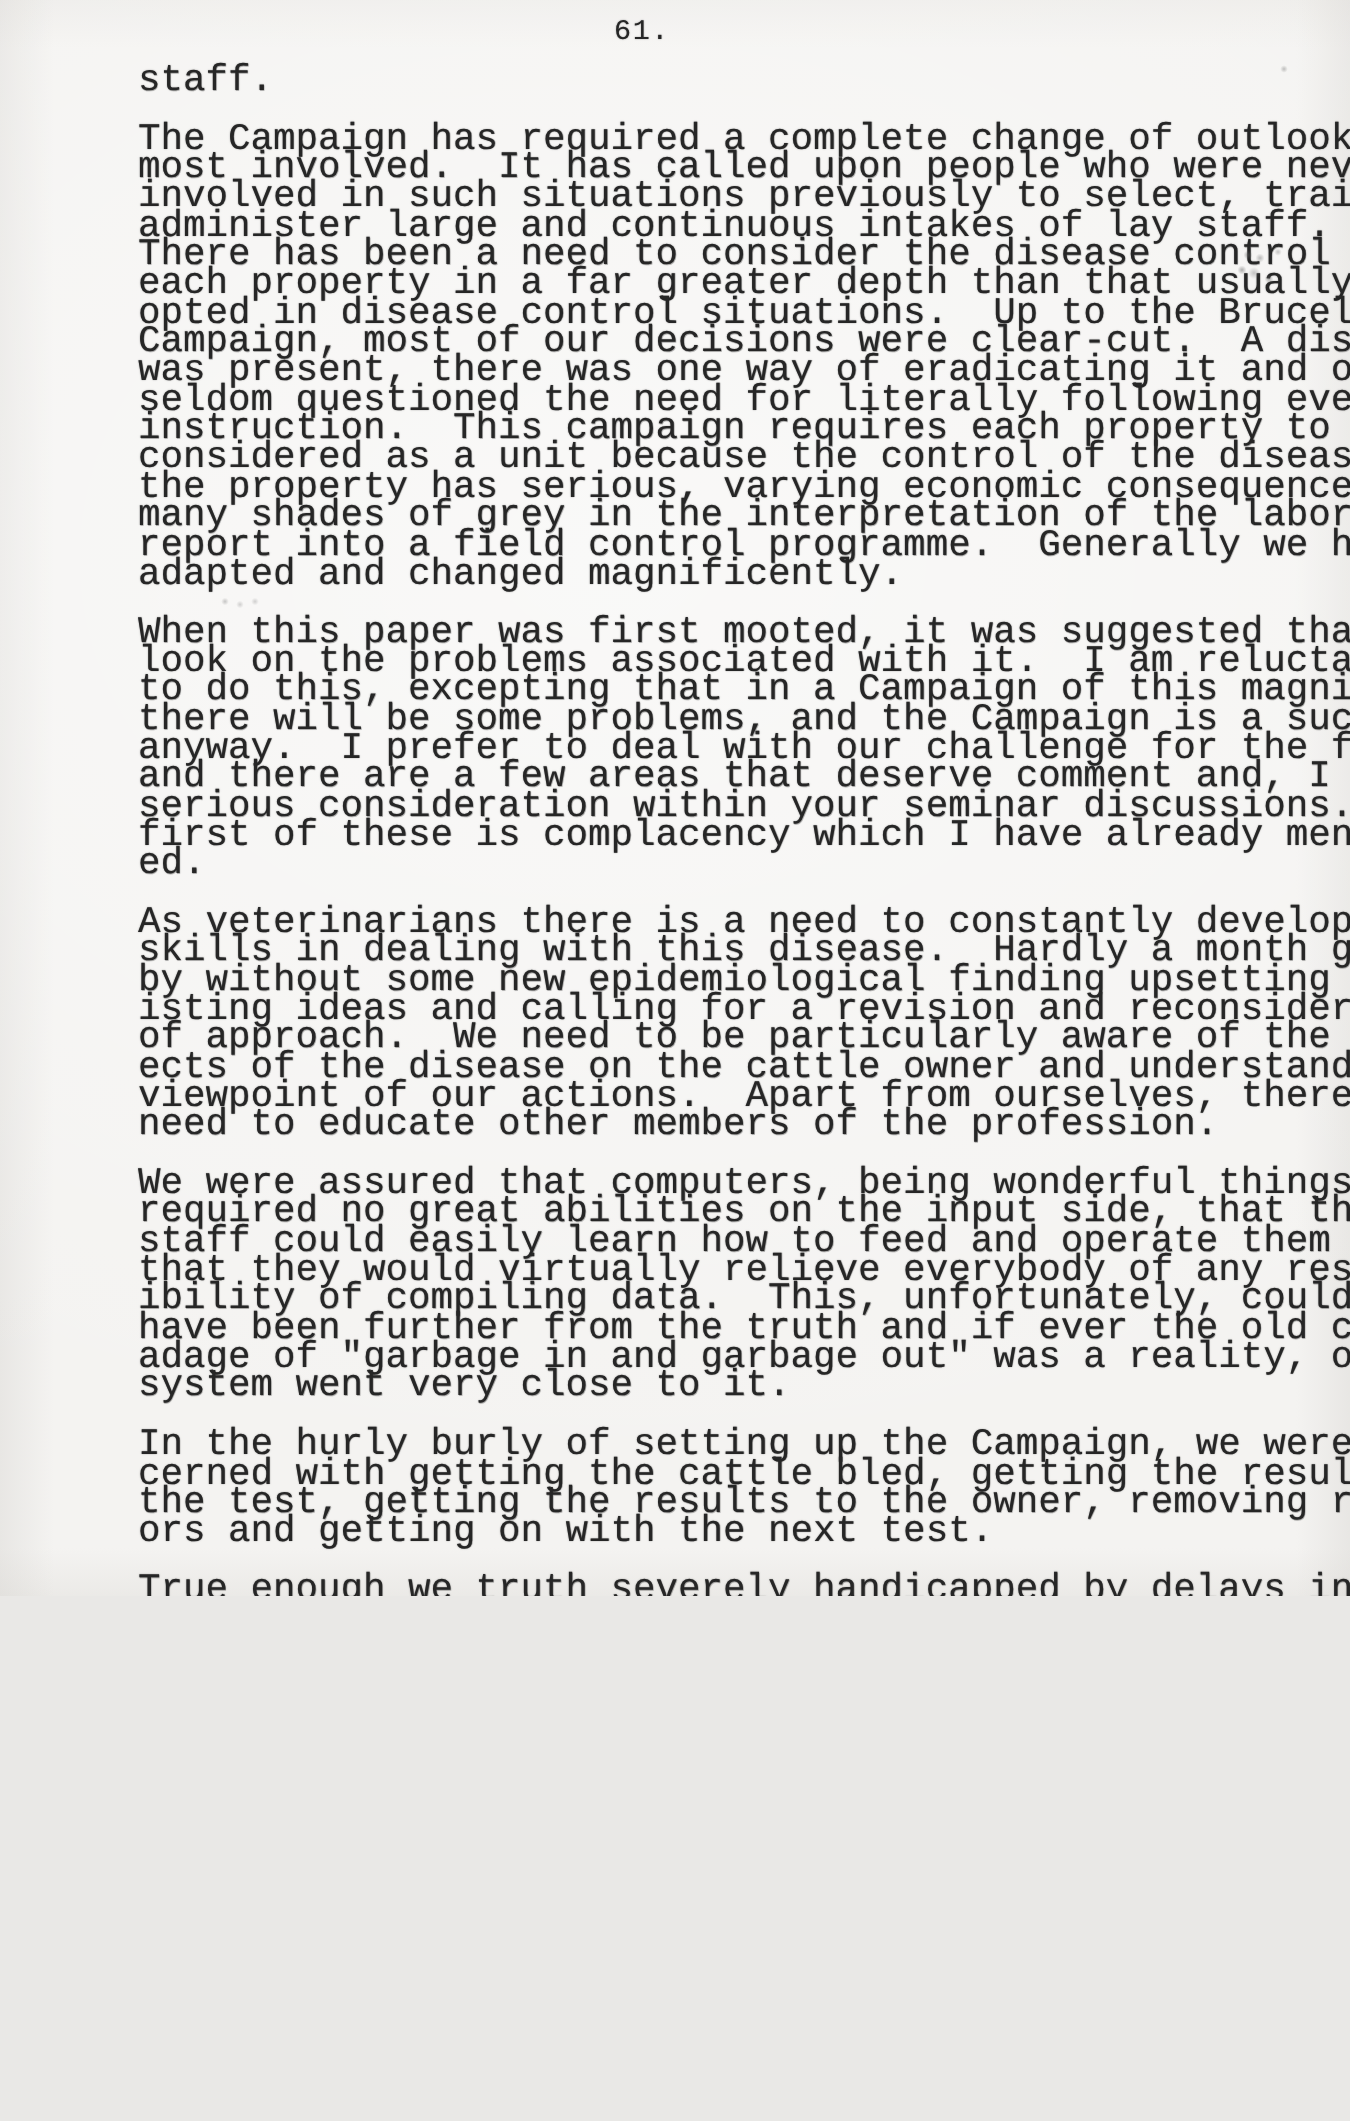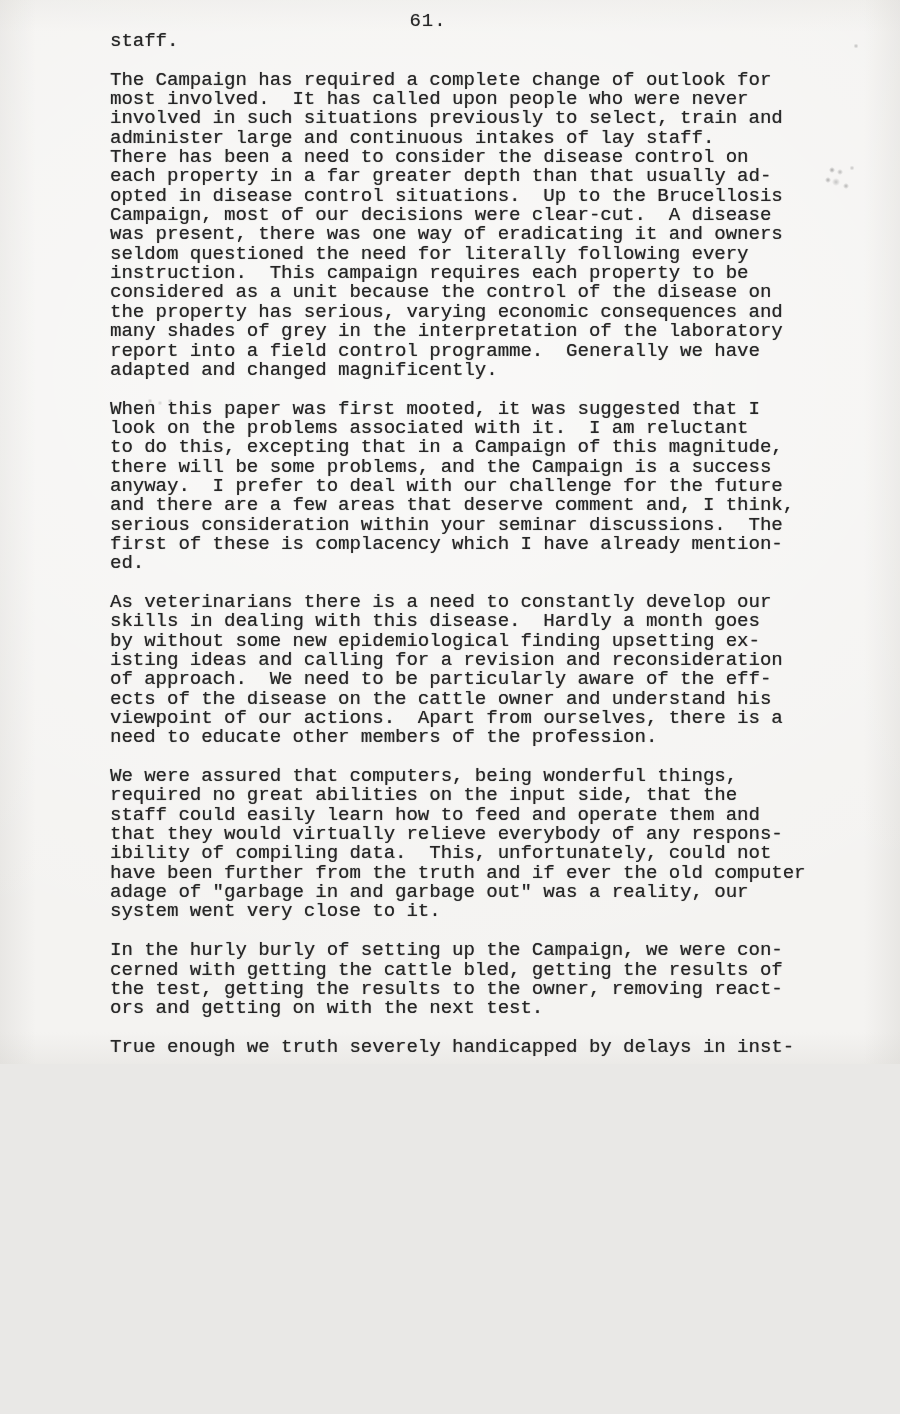--- a/index.html
+++ b/index.html
@@ -29,27 +29,26 @@
     transform:translateX(-22px);
     text-align:center;
     font-size:19px;
     line-height:22px;
     letter-spacing:1px;
     color:var(--ink);
     text-shadow:0 0 1px rgba(38,38,38,0.55);
   }
   .doc{
     position:absolute;
-    left:92px; top:32px;
+    left:92px; top:44px;
     width:720px;
-    font-size:19px;
+    font-size:25px;
     line-height:19.35px;
     color:var(--ink);
     text-shadow:0 0 1px rgba(38,38,38,0.5), 0.4px 0.4px 0 rgba(38,38,38,0.28);
-    margin-left:18px;
   }
   .para{
     white-space:pre;
     margin:0 0 19.35px 0;
   }
   .para:last-child{margin-bottom:0;}
   
   .artifact{position:absolute;pointer-events:none;}
   .art-smudge{
     left:818px; top:160px; width:40px; height:40px;

